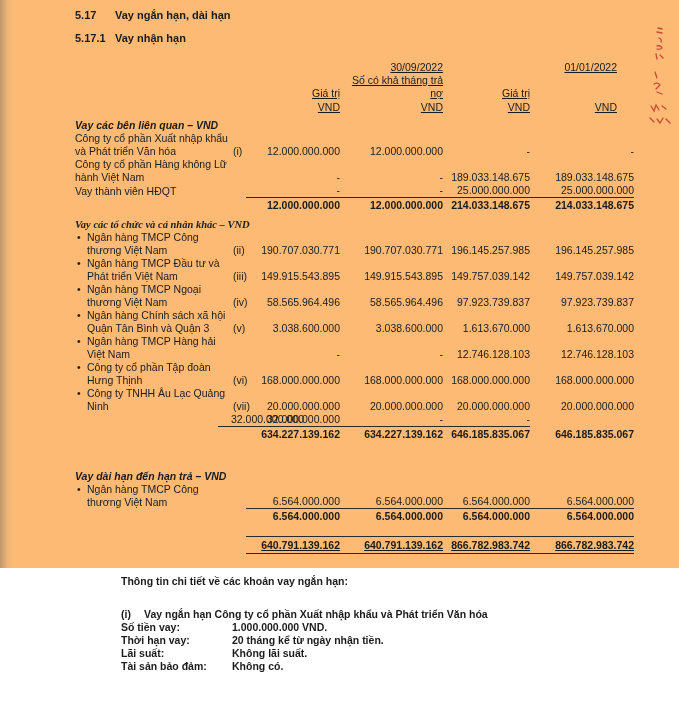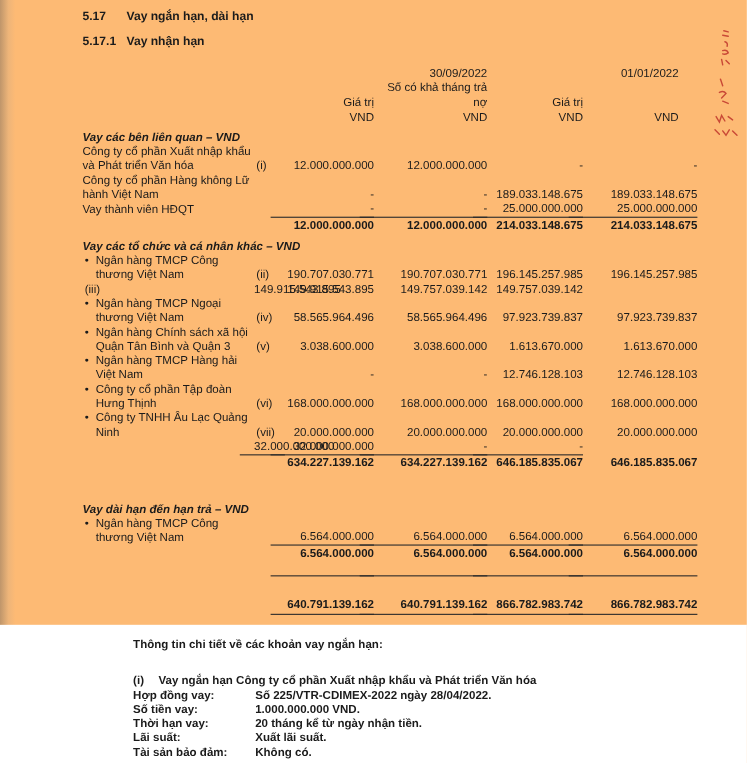--- a/index.html
+++ b/index.html
@@ -40,32 +40,32 @@
   .lbl { position: relative; }
   .lbl.bullet { padding-left: 12px; }
   .lbl.bullet::before { content: "\2022"; position: absolute; left: 2px; }
   .ref { padding-left: 2px; }
   .num { text-align: right; margin-left: -13px; padding-left: 13px; }
   .rule-below .num { border-bottom: 1px solid #2a2a2a; }
   .subtotal .num { font-weight: bold; padding-top: 1px; }
   .grand .num {
     font-weight: bold;
     border-top: 1px solid #2a2a2a; border-bottom: 1px solid #2a2a2a;
-    padding-top: 20px; padding-bottom: 1px;
+    padding-top: 2px; padding-bottom: 1px; text-decoration: underline;
   }
   .sec-title { font-weight: bold; font-style: italic; }
   
-  .thead { margin-top: 16px; }
+  .thead { margin-top: 16px; text-decoration: underline; }
   .thead .num { font-weight: normal; }
   .date-cell { font-weight: bold; }
   .wrap2 { white-space: pre-line; }
   .inset { padding-right: 17px; }
   .vnd-row { margin-top: 1px; }
   .sectionA-title { margin-top: 5px; }
-  .sectionB-title { margin-top: 6px; }
+  .sectionB-title { margin-top: 6px; font-family: Liberation Serif, serif; }
   .sectionC-title { margin-top: 29px; }
   .grand { margin-top: 13px; }
 
   
   .details { margin: 21px 0 0 121px; font-size: 10.5px; line-height: 13px; font-weight: bold; }
   .details-intro { margin-bottom: 20px; }
   .detail-item { display: flex; }
   .detail-item .iref { width: 23px; }
   .dfield { display: grid; grid-template-columns: 111px auto; }
 
@@ -155,20 +155,21 @@
       <div class="sec-title sectionB-title">Vay các tổ chức và cá nhân khác – VND</div>
       <div class="trow">
         <div class="lbl bullet">Ngân hàng TMCP Công thương Việt Nam</div>
         <div class="ref">(ii)</div>
         <div class="num">190.707.030.771</div>
         <div class="num">190.707.030.771</div>
         <div class="num">196.145.257.985</div>
         <div class="num">196.145.257.985</div>
       </div>
       <div class="trow">
+        <div class="lbl bullet">Ngân hàng TMCP Đầu tư và Phát triển Việt Nam</div>
         <div class="ref">(iii)</div>
         <div class="num">149.915.543.895</div>
         <div class="num">149.915.543.895</div>
         <div class="num">149.757.039.142</div>
         <div class="num">149.757.039.142</div>
       </div>
       <div class="trow">
         <div class="lbl bullet">Ngân hàng TMCP Ngoại thương Việt Nam</div>
         <div class="ref">(iv)</div>
         <div class="num">58.565.964.496</div>
@@ -252,34 +253,30 @@
       </div>
     </div>
 
     <div class="details">
       <div class="details-intro">Thông tin chi tiết về các khoản vay ngắn hạn:</div>
       <div class="detail-item">
         <span class="iref">(i)</span>
         <span>Vay ngắn hạn Công ty cổ phần Xuất nhập khẩu và Phát triển Văn hóa</span>
       </div>
       <div class="dfield">
-        <span>Hợp đồng vay:</span>
-        <span>Số 225/VTR-CDIMEX-2022 ngày 28/04/2022.</span>
-      </div>
-      <div class="dfield">
         <span>Số tiền vay:</span>
         <span>1.000.000.000 VND.</span>
       </div>
       <div class="dfield">
         <span>Thời hạn vay:</span>
         <span>20 tháng kể từ ngày nhận tiền.</span>
       </div>
       <div class="dfield">
         <span>Lãi suất:</span>
-        <span>Xuất lãi suất.</span>
+        <span>Không lãi suất.</span>
       </div>
       <div class="dfield">
         <span>Tài sản bảo đảm:</span>
         <span>Không có.</span>
       </div>
     </div>
 
     <svg class="margin-marks" width="32" height="110" viewBox="0 0 32 110" fill="none" xmlns="http://www.w3.org/2000/svg">
       <g stroke="#c23a2e" stroke-width="1.3" stroke-linecap="round" opacity="0.88">
         <path d="M14 6 l4 1 M13 10 l5 1"></path>

